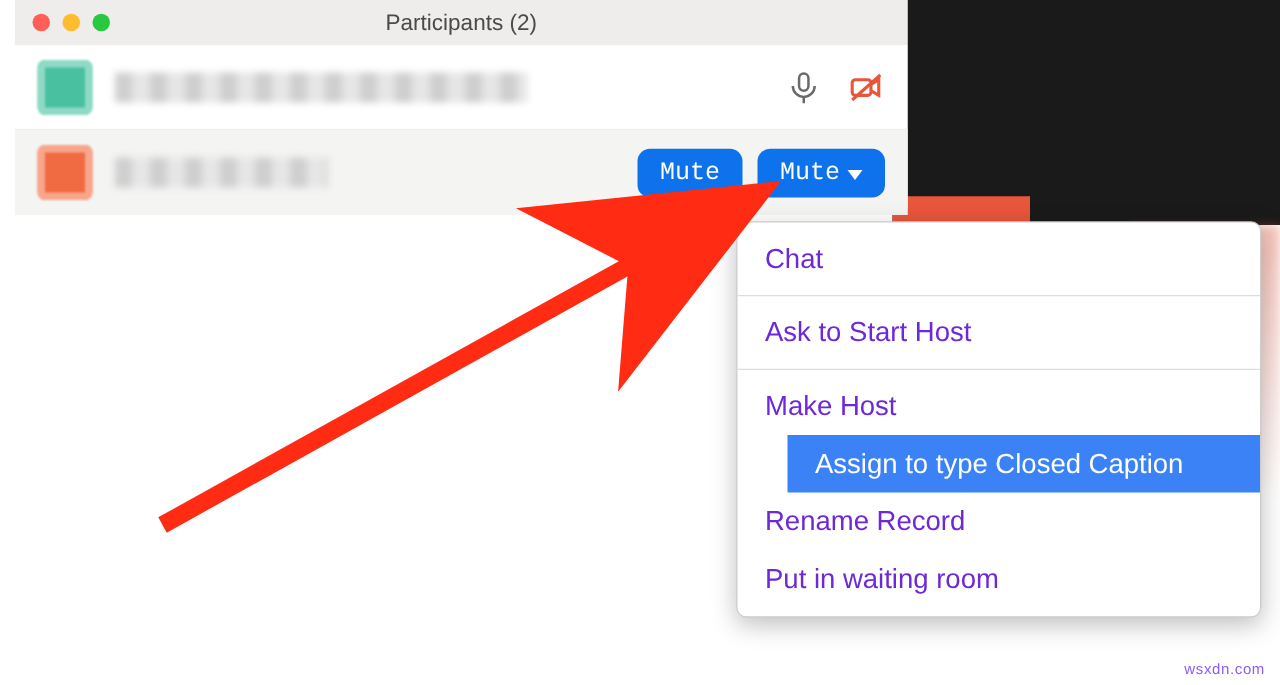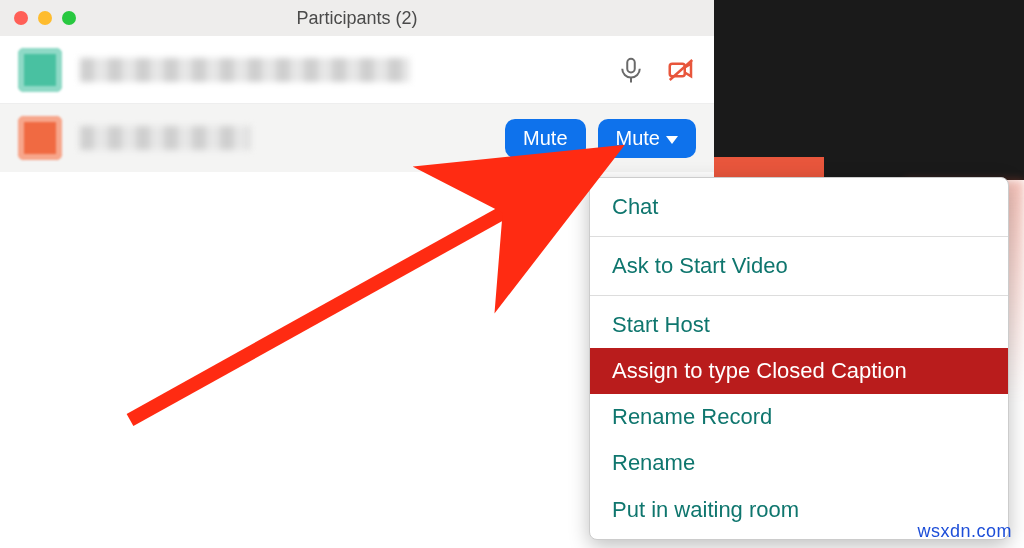--- a/index.html
+++ b/index.html
@@ -25,21 +25,21 @@
       top: 157px;
       left: 714px;
       width: 110px;
       height: 23px;
       background: #e8563c;
     }
     
     .panel {
       position: absolute;
       top: 0;
-      left: 0;
+      left: 12px;
       width: 714px;
       background: #f5f5f4;
       border-bottom-right-radius: 6px;
     }
     .titlebar {
       height: 36px;
       display: flex;
       align-items: center;
       background: #eeedec;
       position: relative;
@@ -99,20 +99,21 @@
     .pill {
       background: #0e72ec;
       color: #fff;
       border: none;
       border-radius: 10px;
       padding: 8px 18px;
       font-size: 20px;
       display: flex;
       align-items: center;
       gap: 6px;
+      font-family: Liberation Mono, monospace;
     }
     .chev-down {
       width: 0; height: 0;
       border-left: 6px solid transparent;
       border-right: 6px solid transparent;
       border-top: 8px solid #fff;
       margin-top: 3px;
     }
     
     .menu {
@@ -122,46 +123,47 @@
       width: 420px;
       background: #fff;
       border: 1px solid #ccc;
       border-radius: 8px;
       box-shadow: 0 6px 20px rgba(0,0,0,.25);
       padding: 6px 0;
     }
     .menu-item {
       padding: 6px 22px;
       font-size: 22px;
-      color: #0f766e;
+      color: #6d28d9;
       line-height: 1.55;
       white-space: nowrap;
     }
     .menu-item.hl {
-      background: #b91c1c;
+      background: #3b82f6;
       color: #fff;
+      margin-left: 40px;
     }
     .menu-sep {
       height: 1px;
       background: #ddd;
       margin: 6px 0;
     }
     
     .arrow {
       position: absolute;
       pointer-events: none;
       top: 0; left: 0;
     }
     
     .watermark {
       position: absolute;
       right: 12px;
       bottom: 6px;
-      font-size: 18px;
-      color: #1d4ed8;
+      font-size: 12px;
+      color: #8b5cf6;
       letter-spacing: .5px;
     }
     
     .right-fade {
       position: absolute;
       top: 180px; right: 0; bottom: 0;
       width: 120px;
       background: linear-gradient(180deg, rgba(232,86,60,.35), rgba(255,255,255,0) 60%);
       filter: blur(4px);
     }
@@ -214,26 +216,25 @@
         </button>
       </div>
     </div>
 
   </div>
 </div>
 
 <div class="menu">
   <div class="menu-item">Chat</div>
   <div class="menu-sep"></div>
-  <div class="menu-item">Ask to Start Video</div>
+  <div class="menu-item">Ask to Start Host</div>
   <div class="menu-sep"></div>
-  <div class="menu-item">Start Host</div>
+  <div class="menu-item">Make Host</div>
   <div class="menu-item hl">Assign to type Closed Caption</div>
   <div class="menu-item">Rename Record</div>
-  <div class="menu-item">Rename</div>
   <div class="menu-item">Put in waiting room</div>
 </div>
 
 <svg class="arrow" width="1024" height="548">
   <defs>
     <marker id="ahead" markerWidth="16" markerHeight="16" refX="10" refY="6" orient="auto">
       <path d="M0,0 L14,6 L0,12 L4,6 Z" fill="#ff2b12"></path>
     </marker>
   </defs>
   <line x1="130" y1="420" x2="576" y2="172" stroke="#ff2b12" stroke-width="14" marker-end="url(#ahead)"></line>

